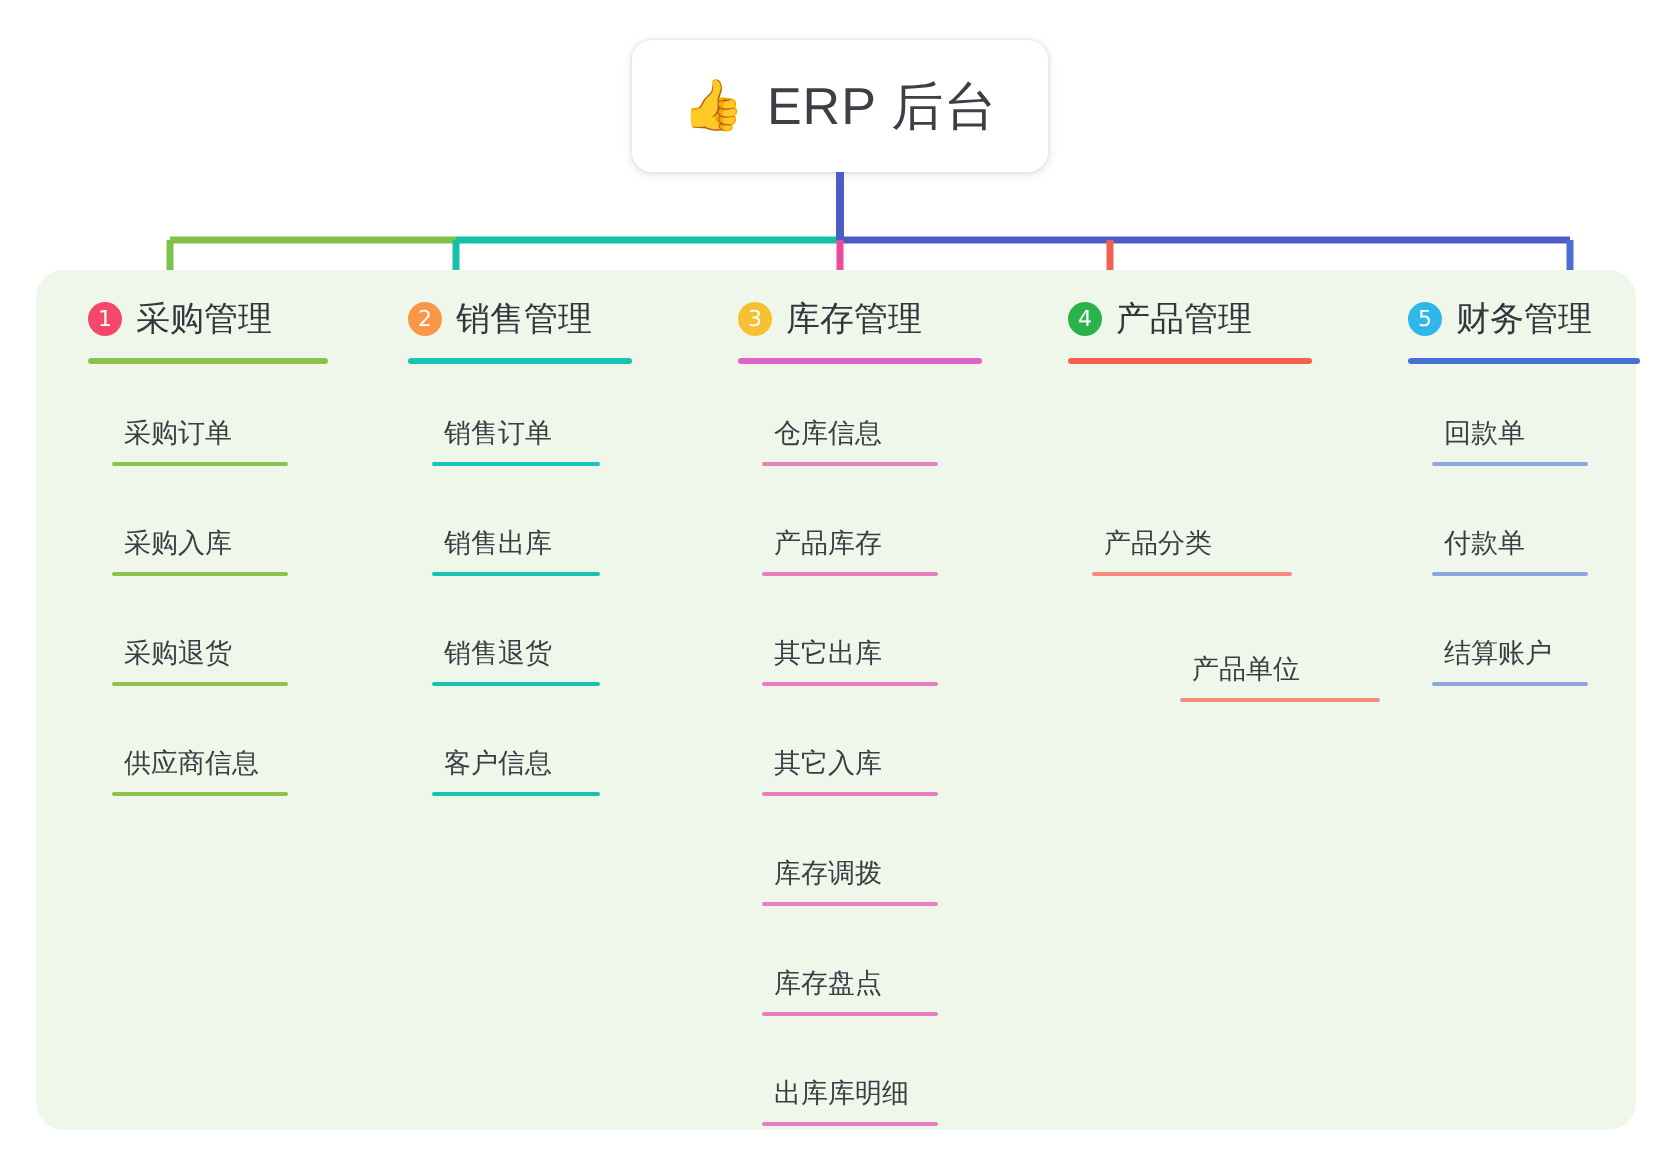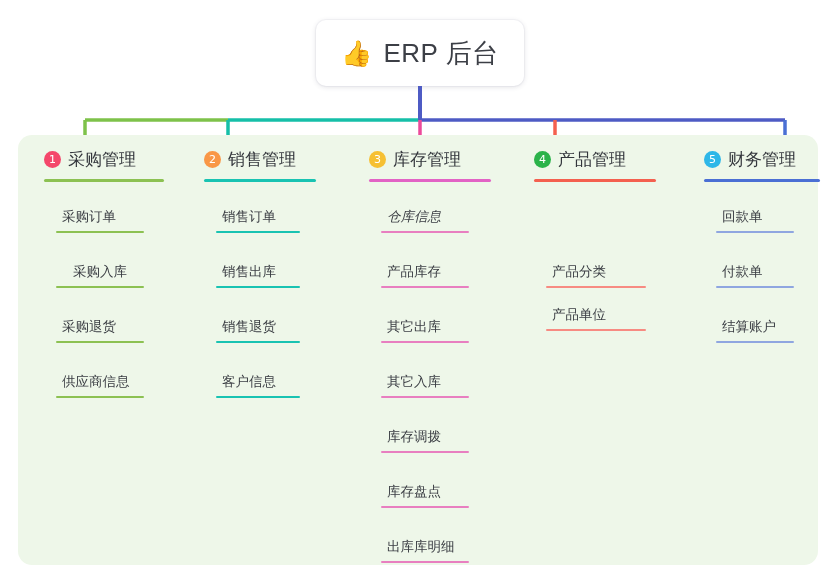--- a/index.html
+++ b/index.html
@@ -90,21 +90,21 @@
         <div class="col-head">
           <span class="badge" style="background: rgb(244, 71, 107);">1</span>
           <span class="col-title">采购管理</span>
         </div>
         <div class="col-rule" style="background: rgb(140, 193, 82); width: 120px; margin-left: 14px;"></div>
         <div class="items" style="height: 220px;">
           <div class="item" style="top: 26px;">
             <span class="item-label">采购订单</span>
             <div class="item-rule" style="background: rgb(140, 193, 82); width: 88px;"></div>
           </div>
-          <div class="item" style="top: 81px; text-align: center;">
+          <div class="item" style="top: 81px;">
             <span class="item-label">采购入库</span>
             <div class="item-rule" style="background: rgb(140, 193, 82); width: 88px;"></div>
           </div>
           <div class="item" style="top: 136px;">
             <span class="item-label">采购退货</span>
             <div class="item-rule" style="background: rgb(140, 193, 82); width: 88px;"></div>
           </div>
           <div class="item" style="top: 191px;">
             <span class="item-label">供应商信息</span>
             <div class="item-rule" style="background: rgb(140, 193, 82); width: 88px;"></div>
@@ -136,21 +136,21 @@
           </div>
         </div>
       </div>
       <div class="col" style="left: 355px; top: 146px; width: 152px;">
         <div class="col-head">
           <span class="badge" style="background: rgb(246, 192, 51);">3</span>
           <span class="col-title">库存管理</span>
         </div>
         <div class="col-rule" style="background: rgb(226, 99, 197); width: 122px; margin-left: 14px;"></div>
         <div class="items" style="height: 385px;">
-          <div class="item" style="top: 26px; font-style: italic;">
+          <div class="item" style="top: 26px;">
             <span class="item-label">仓库信息</span>
             <div class="item-rule" style="background: rgb(232, 127, 192); width: 88px;"></div>
           </div>
           <div class="item" style="top: 81px;">
             <span class="item-label">产品库存</span>
             <div class="item-rule" style="background: rgb(232, 127, 192); width: 88px;"></div>
           </div>
           <div class="item" style="top: 191px;">
             <span class="item-label">其它入库</span>
             <div class="item-rule" style="background: rgb(232, 127, 192); width: 88px;"></div>
@@ -177,21 +177,21 @@
         <div class="col-head">
           <span class="badge" style="background: rgb(43, 179, 74);">4</span>
           <span class="col-title">产品管理</span>
         </div>
         <div class="col-rule" style="background: rgb(244, 96, 79); width: 122px; margin-left: 14px;"></div>
         <div class="items" style="height: 165px;">
           <div class="item" style="top: 81px;">
             <span class="item-label">产品分类</span>
             <div class="item-rule" style="background: rgb(247, 139, 130); width: 100px;"></div>
           </div>
-          <div class="item" style="top: 124px;">
+          <div class="item" style="top: 144px; margin-left: 44px;">
             <span class="item-label">产品单位</span>
             <div class="item-rule" style="background: rgb(247, 139, 130); width: 100px;"></div>
           </div>
         </div>
       </div>
       <div class="col" style="left: 690px; top: 146px; width: 146px;">
         <div class="col-head">
           <span class="badge" style="background: rgb(46, 183, 232);">5</span>
           <span class="col-title">财务管理</span>
         </div>

